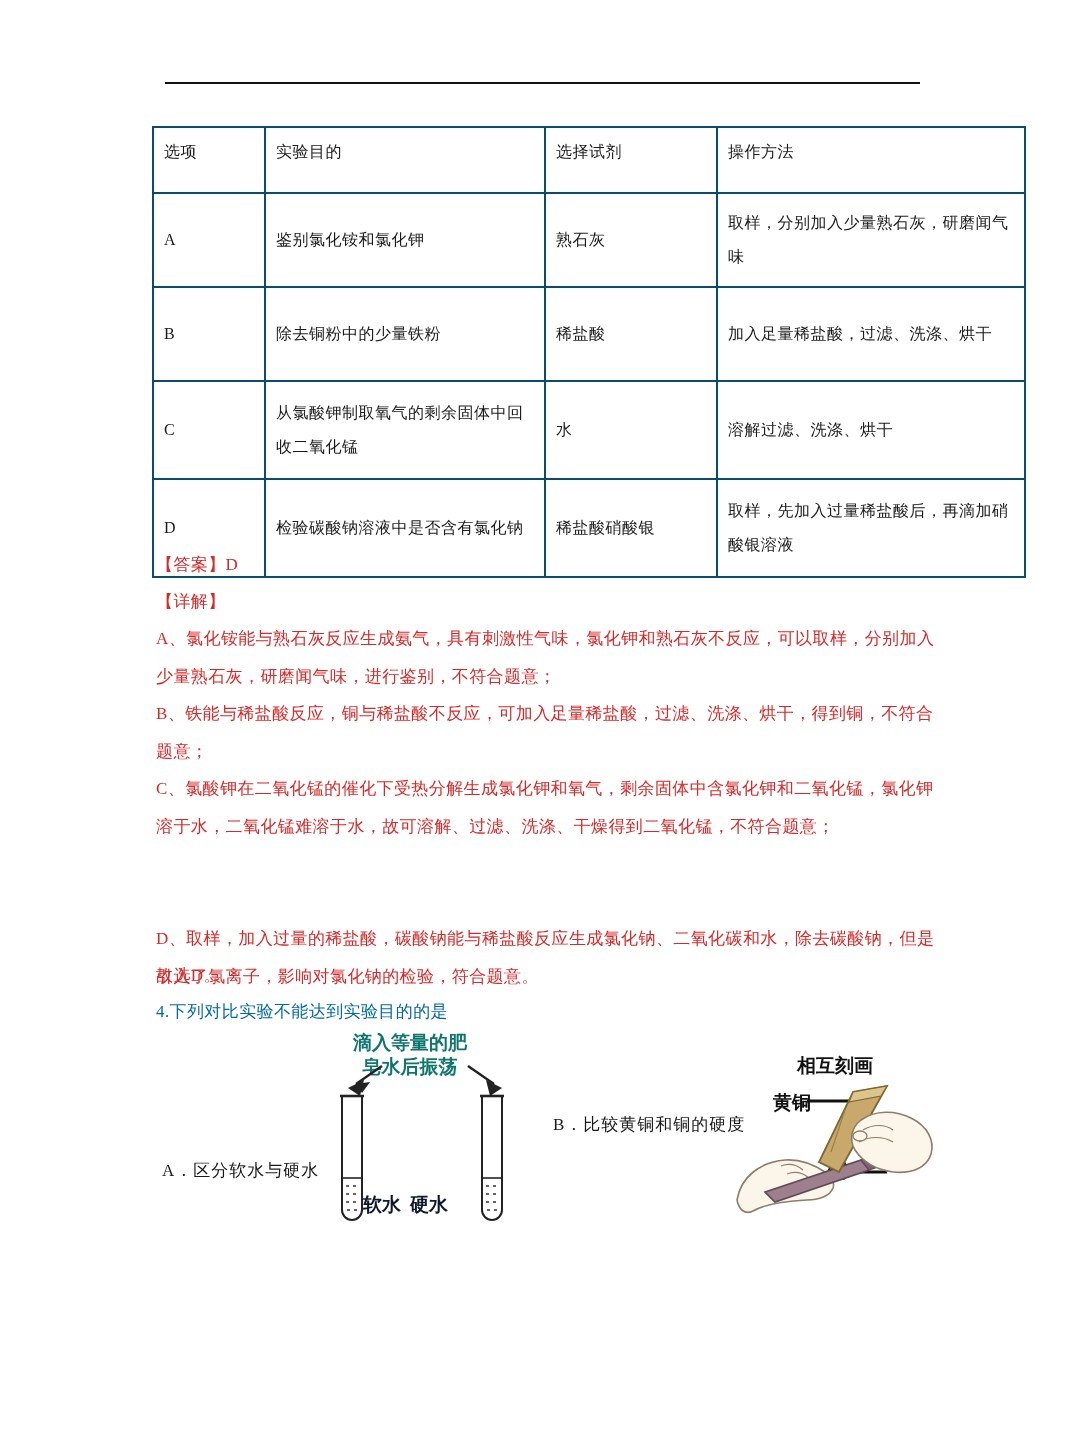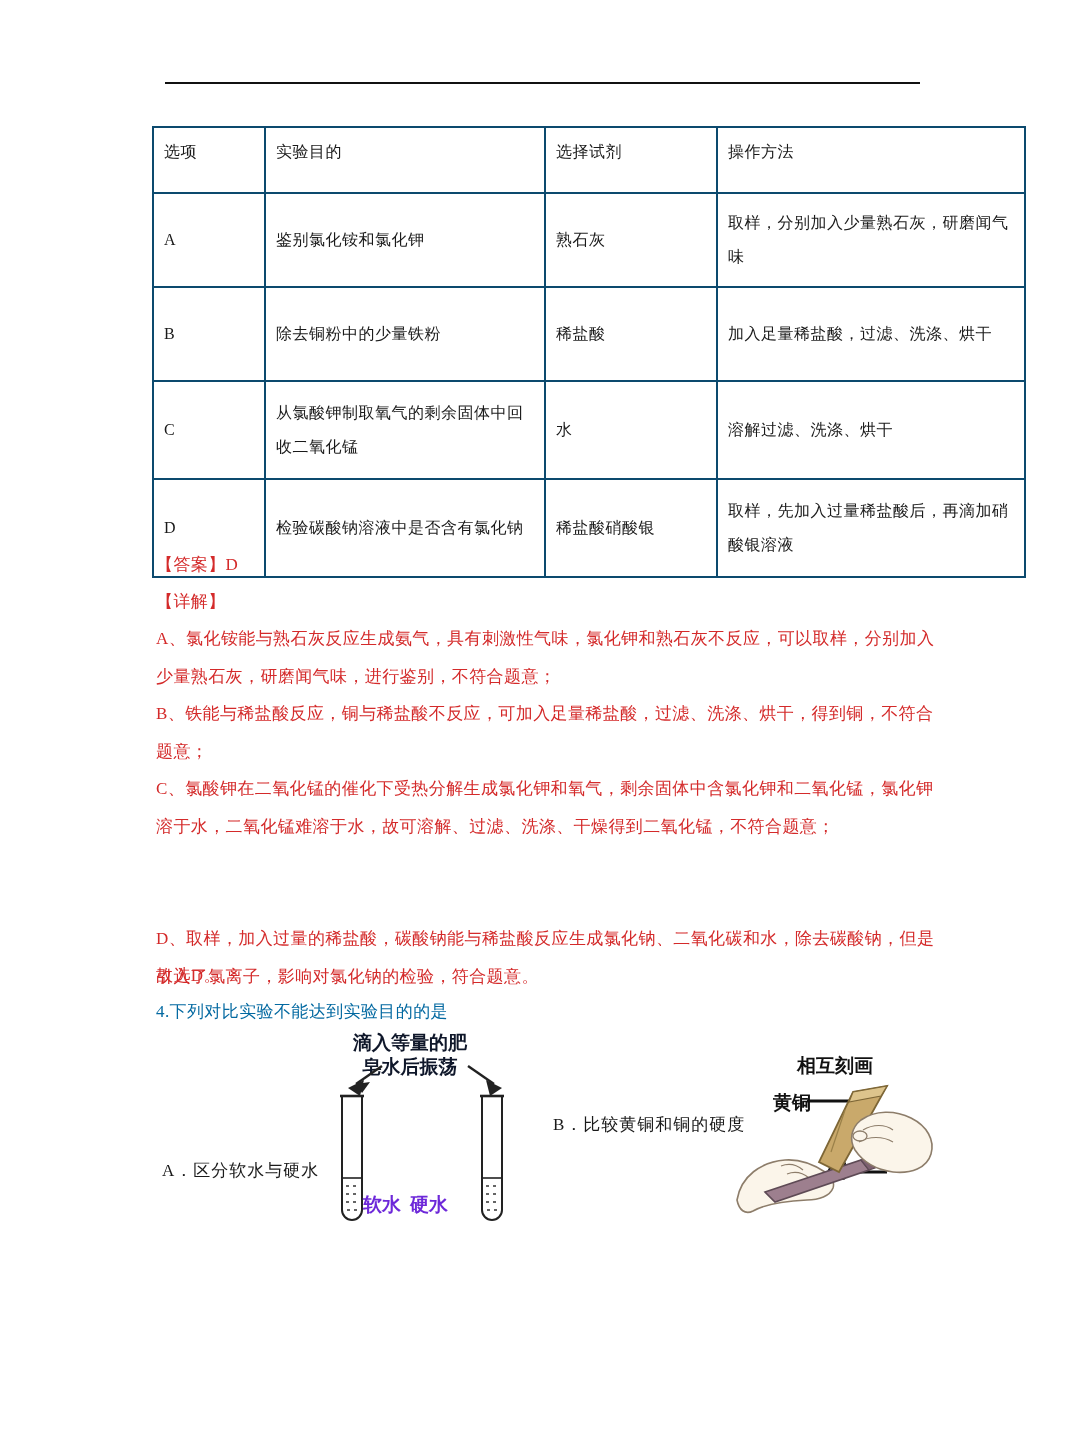--- a/index.html
+++ b/index.html
@@ -106,32 +106,32 @@
   }
   #label-a { left: 162px; top: 1159px; }
   #label-b { left: 553px; top: 1113px; }
 
   .fig-caption {
     position: absolute;
     font-family: "DejaVu Sans", "Liberation Sans", sans-serif;
     font-weight: bold;
     font-size: 19px;
     line-height: 24px;
-    color: #0f172a;
+    color: #0f766e;
     text-align: center;
     white-space: pre-line;
   }
   #cap-soap { left: 326px; top: 1030px; width: 168px; }
 
   .tube-label {
     position: absolute;
     font-family: "DejaVu Sans", "Liberation Sans", sans-serif;
     font-weight: bold;
     font-size: 19px;
-    color: #6d28d9;
+    color: #0f172a;
   }
   #label-soft { left: 363px; top: 1192px; }
   #label-hard { left: 410px; top: 1192px; }
 
   .brass-label {
     position: absolute;
     font-family: "DejaVu Sans", "Liberation Sans", sans-serif;
     font-weight: bold;
     font-size: 19px;
     color: #111;

